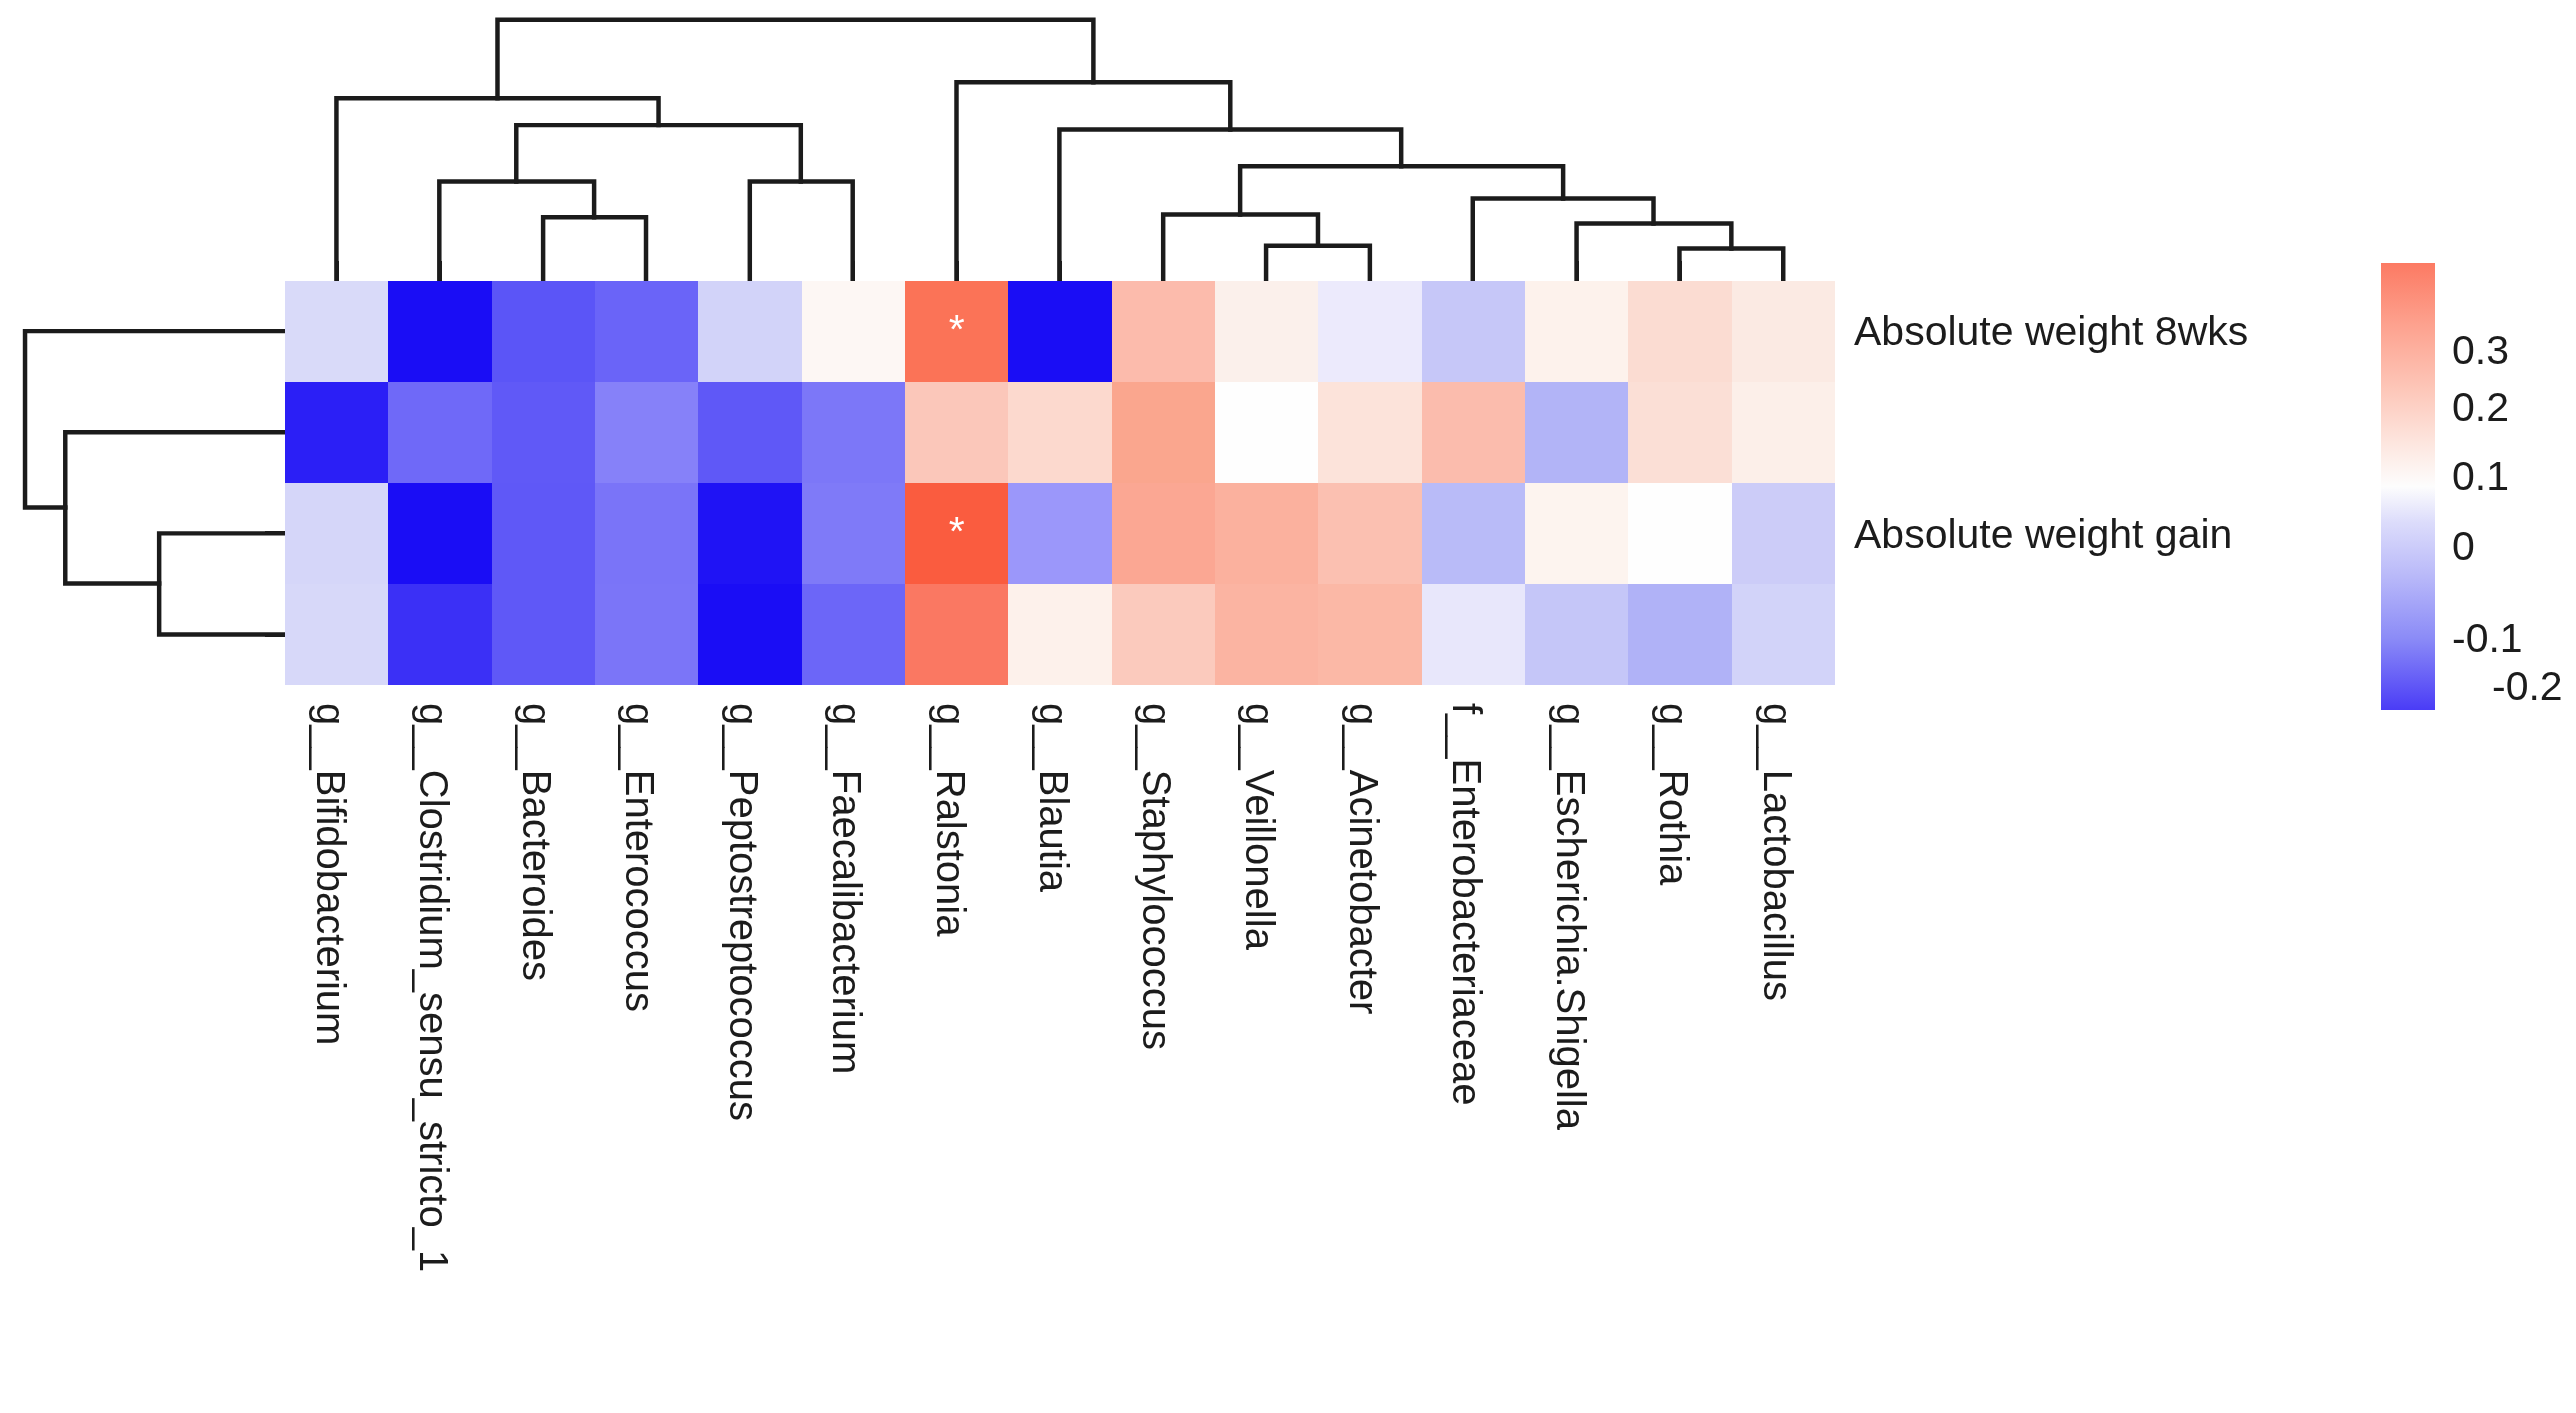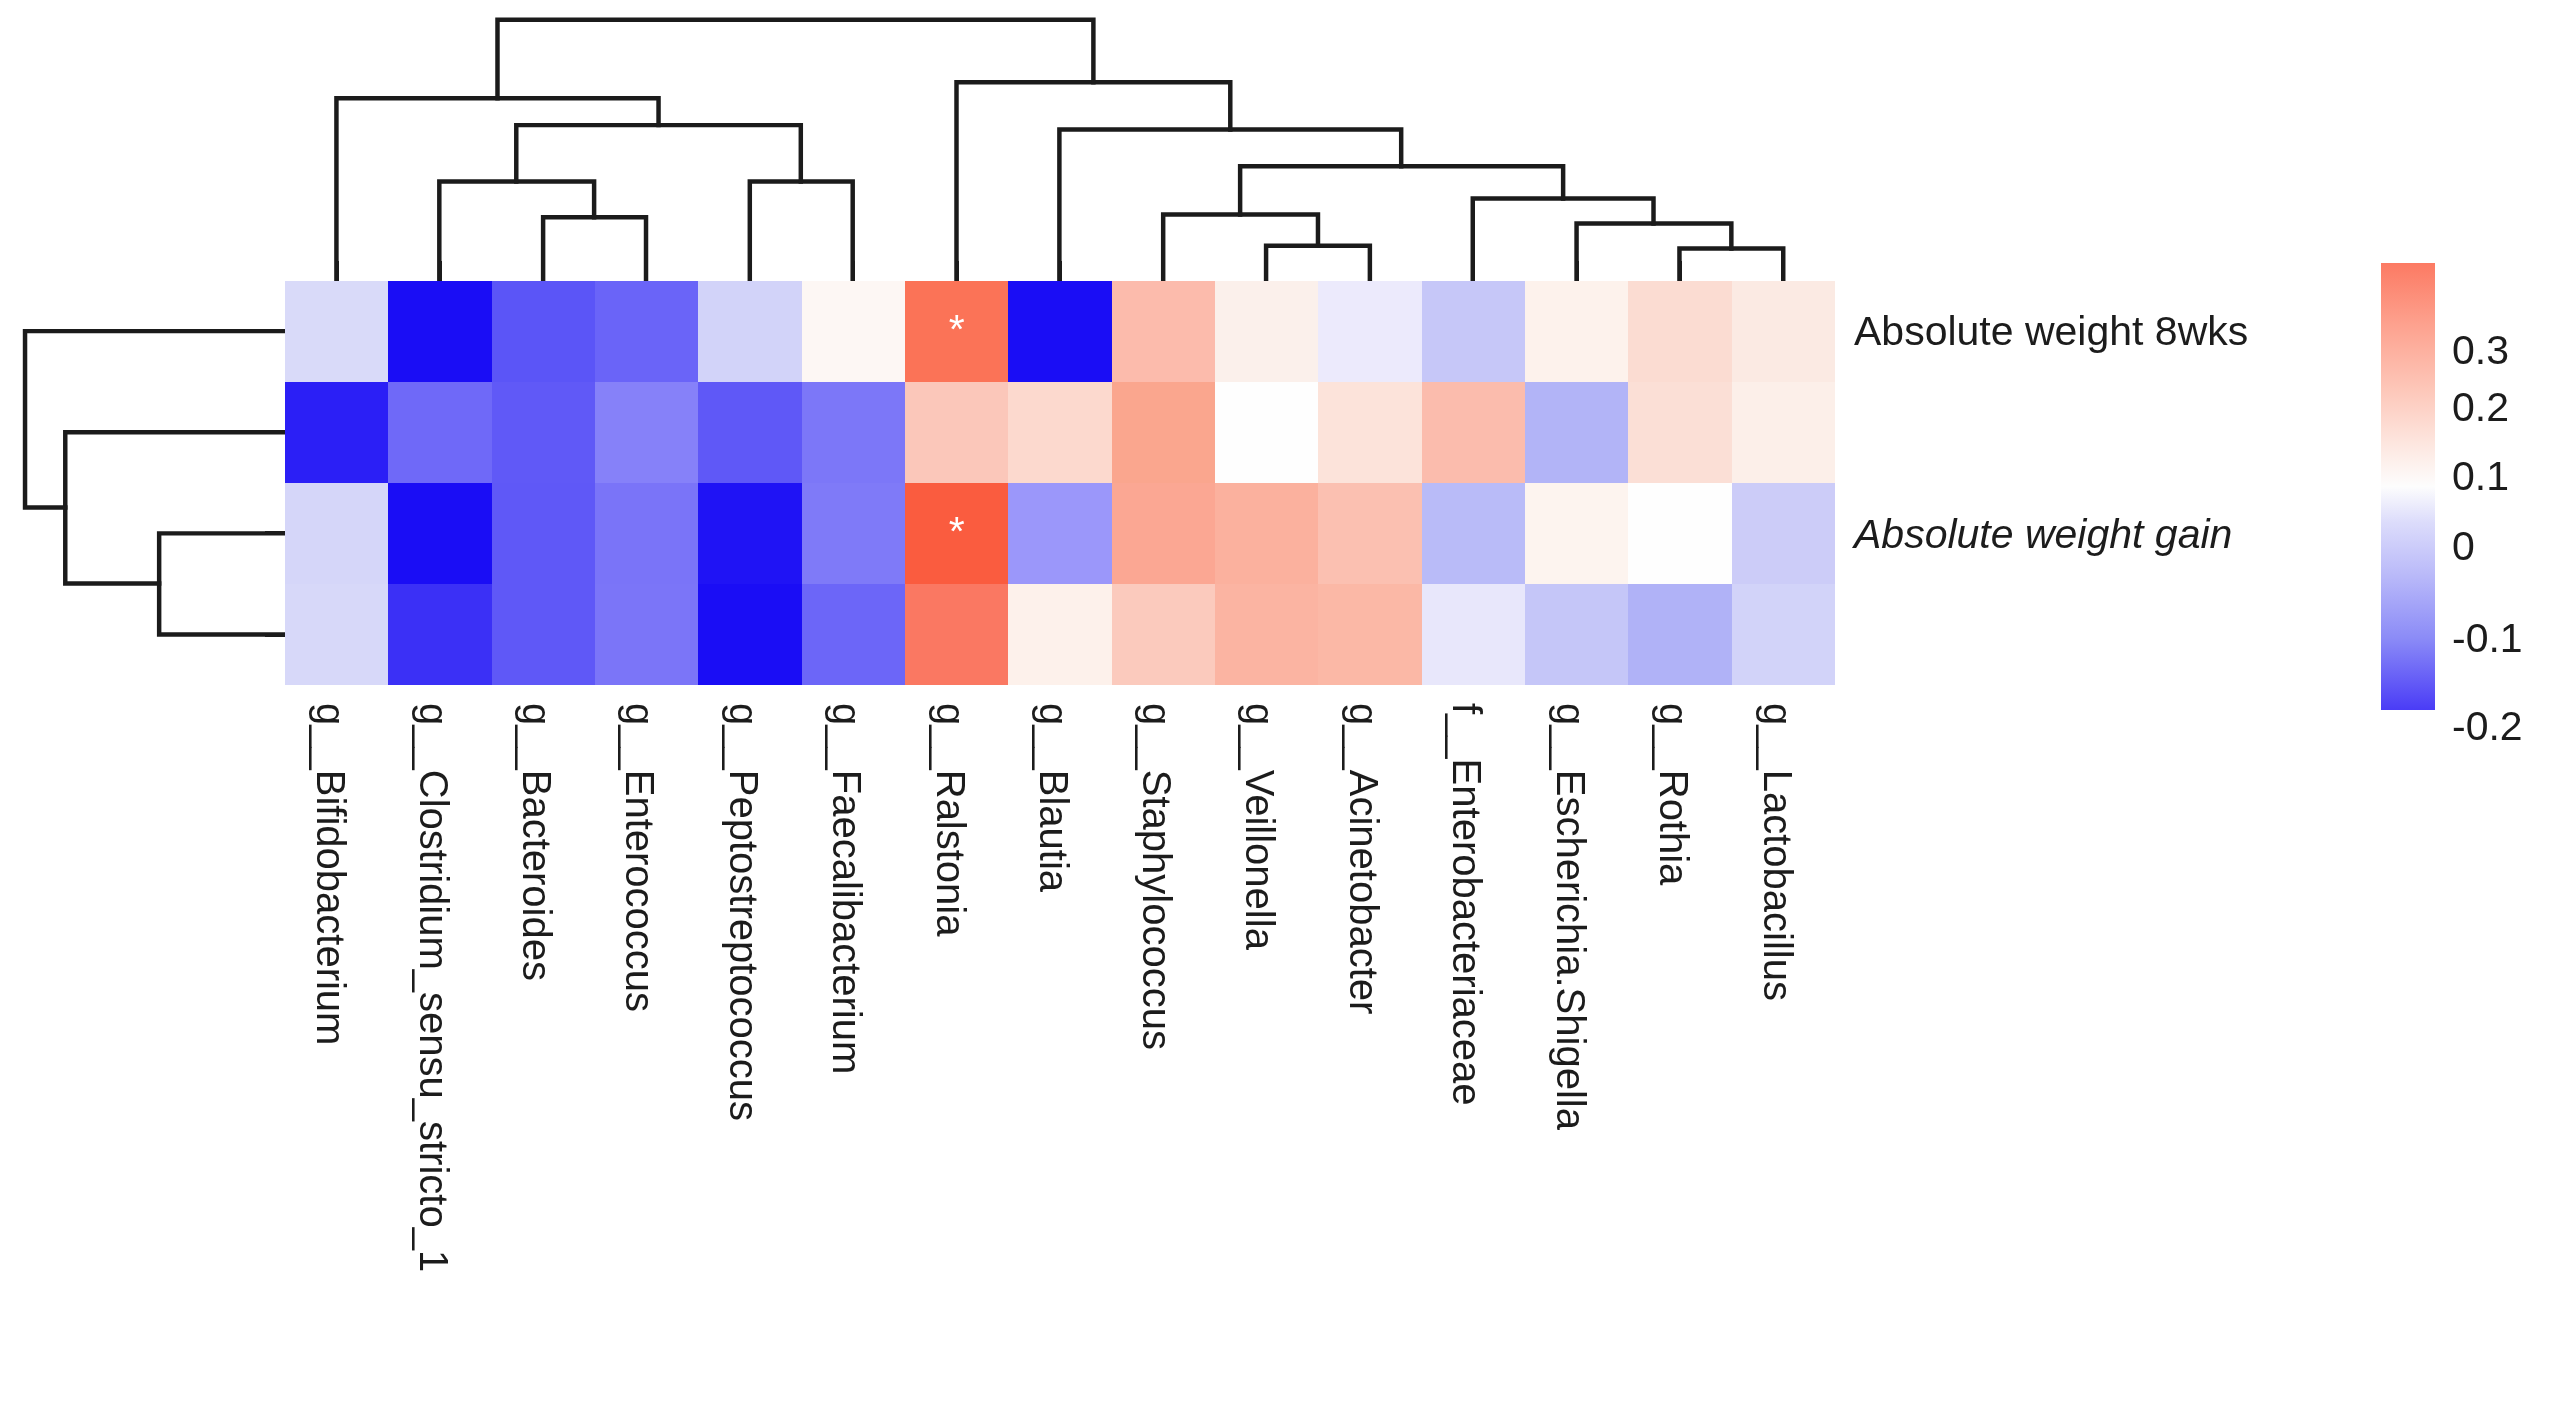--- a/index.html
+++ b/index.html
@@ -185,21 +185,21 @@
       <div class="hcell" style="background:#fbb4a2"></div>
       <div class="hcell" style="background:#fbb8a6"></div>
       <div class="hcell" style="background:#e8e7fb"></div>
       <div class="hcell" style="background:#c5c6f8"></div>
       <div class="hcell" style="background:#b0b2f7"></div>
       <div class="hcell" style="background:#d2d3f9"></div>
     </div>
   </div>
 
   <div class="rowlabel" style="top:311px;">Absolute weight 8wks</div>
-  <div class="rowlabel" style="top:514px;font-style:italic;">Absolute weight gain</div>
+  <div class="rowlabel" style="top:514px;">Absolute weight gain</div>
 
   <div class="collabel" style="left:351px;">g__Bifidobacterium</div>
   <div class="collabel" style="left:454px;">g__Clostridium_sensu_stricto_1</div>
   <div class="collabel" style="left:557px;">g__Bacteroides</div>
   <div class="collabel" style="left:660px;">g__Enterococcus</div>
   <div class="collabel" style="left:764px;">g__Peptostreptococcus</div>
   <div class="collabel" style="left:867px;">g__Faecalibacterium</div>
   <div class="collabel" style="left:971px;">g__Ralstonia</div>
   <div class="collabel" style="left:1074px;">g__Blautia</div>
   <div class="collabel" style="left:1177px;">g__Staphylococcus</div>
@@ -210,16 +210,16 @@
   <div class="collabel" style="left:1694px;">g__Rothia</div>
   <div class="collabel" style="left:1798px;">g__Lactobacillus</div>
 
   <div id="cbar"></div>
 
   <div class="cbtick" style="top:318px;margin-top:12px;">0.3</div>
   <div class="cbtick" style="top:387px;">0.2</div>
   <div class="cbtick" style="top:456px;text-align:right;">0.1</div>
   <div class="cbtick" style="top:526px;">0</div>
   <div class="cbtick" style="top:618px;">-0.1</div>
-  <div class="cbtick" style="top:706px;">-0.2</div>
+  <div class="cbtick" style="top:666px;margin-left:40px;">-0.2</div>
 
 </div>
 
 
 </body></html>

